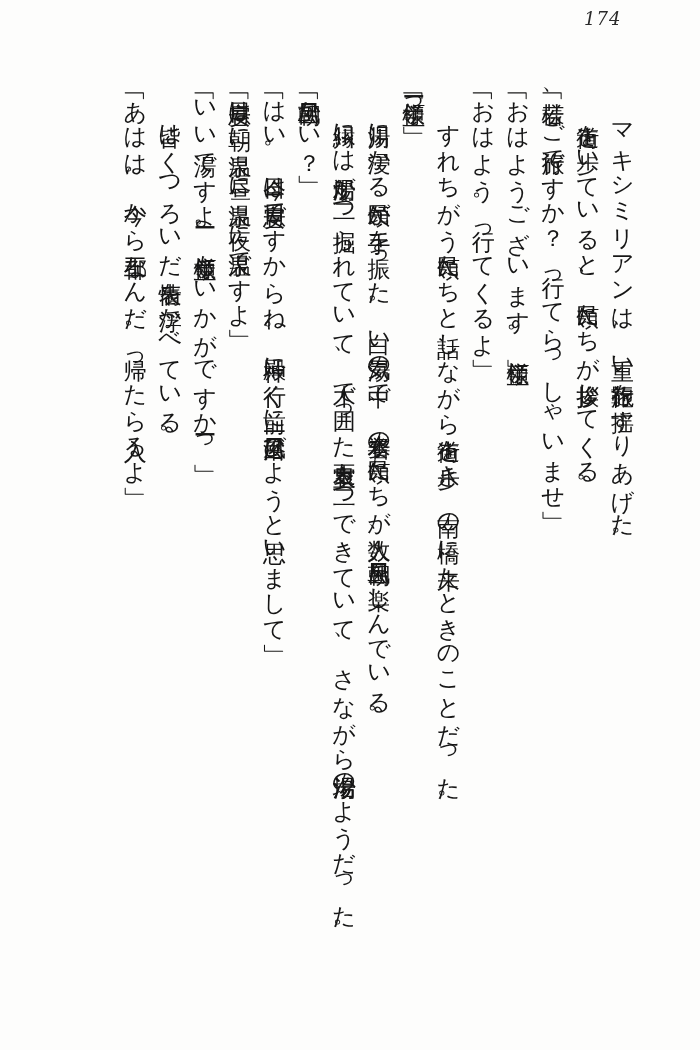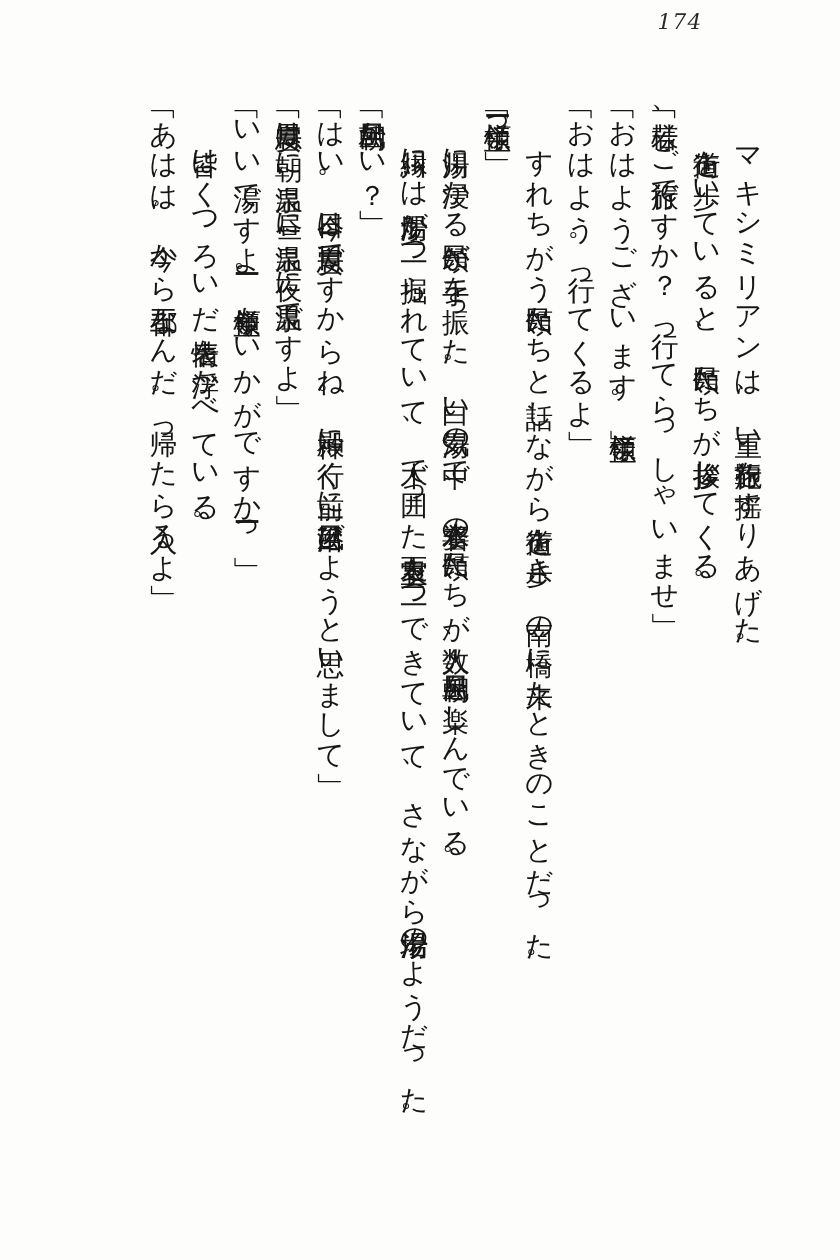--- a/index.html
+++ b/index.html
@@ -12,21 +12,21 @@
   }
   .page {
     position: relative;
     width: 700px;
     height: 1050px;
     background: #fdfdfc;
   }
   .page-number {
     position: absolute;
     top: 8px;
-    left: 548px;
+    left: 584px;
     font-size: 18px;
     font-style: italic;
     color: #2a2a2a;
     letter-spacing: 1px;
   }
   .text-body {
     position: absolute;
     top: 85px;
     right: 60px;
     width: 592px;

